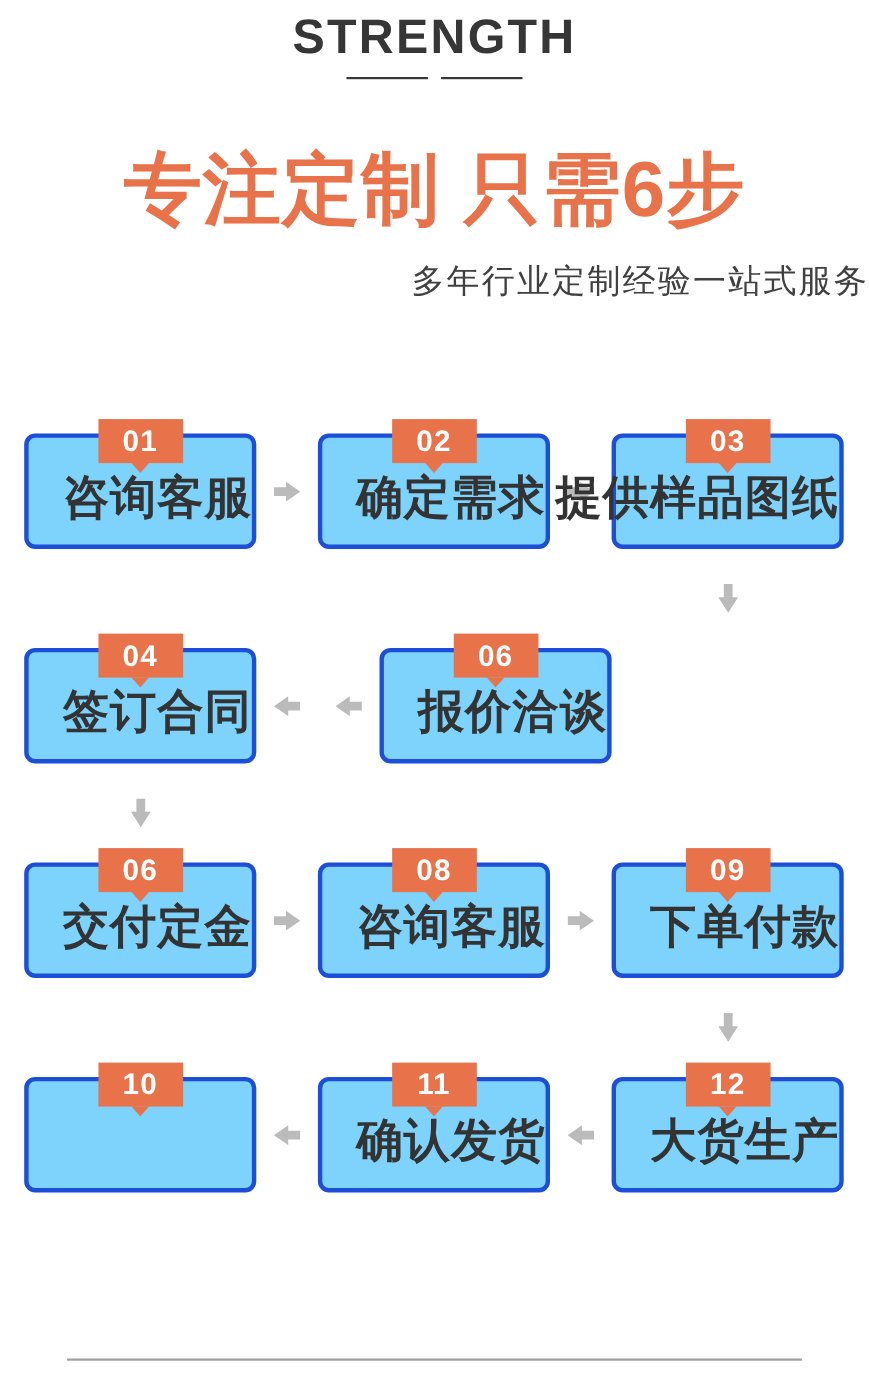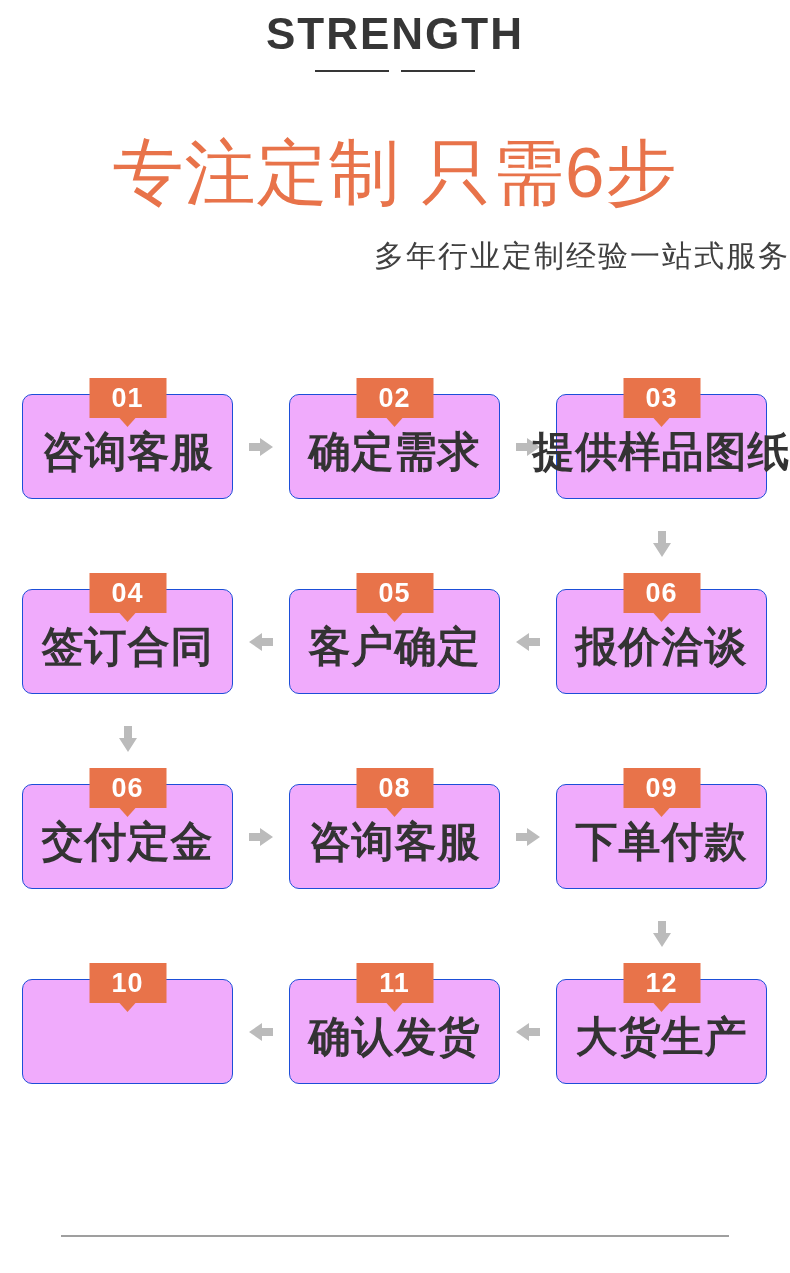--- a/index.html
+++ b/index.html
@@ -32,21 +32,21 @@
     width: 74px;
     height: 2px;
     background: #363636;
   }
 
   .main-heading {
     margin: 64px 0 0 0;
     text-align: center;
     font-size: 71px;
     line-height: 74px;
-    font-weight: 400;
+    font-weight: 700;
     color: #e8734a;
     letter-spacing: 1px;
     white-space: nowrap;
   }
   .sub-heading {
     margin-top: 30px;
     text-align: right;
     font-size: 30px;
     line-height: 32px;
     font-weight: 400;
@@ -61,26 +61,26 @@
     width: 746px;
   }
   .step-row {
     display: flex;
     height: 105px;
   }
   .step-card {
     position: relative;
     width: 211px;
     box-sizing: border-box;
-    border: 1px solid #1d4ed8;
+    border: 4px solid #1d4ed8;
     border-radius: 10px;
-    background: #f0abfc;
-    display: flex;
-    align-items: center;
-    justify-content: center;
+    background: #7dd3fc;
+    display: flex;
+    align-items: center;
+    justify-content: flex-end;
   }
   .step-label {
     font-size: 42px;
     font-weight: 700;
     color: #333333;
     white-space: nowrap;
     letter-spacing: 1px;
     padding-top: 10px;
   }
   .step-badge {
@@ -196,24 +196,20 @@
     <div class="step-row">
       <div class="step-card">
         <div class="step-badge">04</div>
         <div class="step-label">签订合同</div>
       </div>
       <div class="conn-cell">
         <svg class="arrow-icon" width="24" height="18" viewBox="0 0 24 18">
             <path d="M24 5 L13 5 L13 0 L0 9 L13 18 L13 13 L24 13 Z"></path>
           </svg>
       </div>
-      <div class="step-card">
-        <div class="step-badge">05</div>
-        <div class="step-label">客户确定</div>
-      </div>
       <div class="conn-cell">
         <svg class="arrow-icon" width="24" height="18" viewBox="0 0 24 18">
             <path d="M24 5 L13 5 L13 0 L0 9 L13 18 L13 13 L24 13 Z"></path>
           </svg>
       </div>
       <div class="step-card">
         <div class="step-badge">06</div>
         <div class="step-label">报价洽谈</div>
       </div>
     </div>

